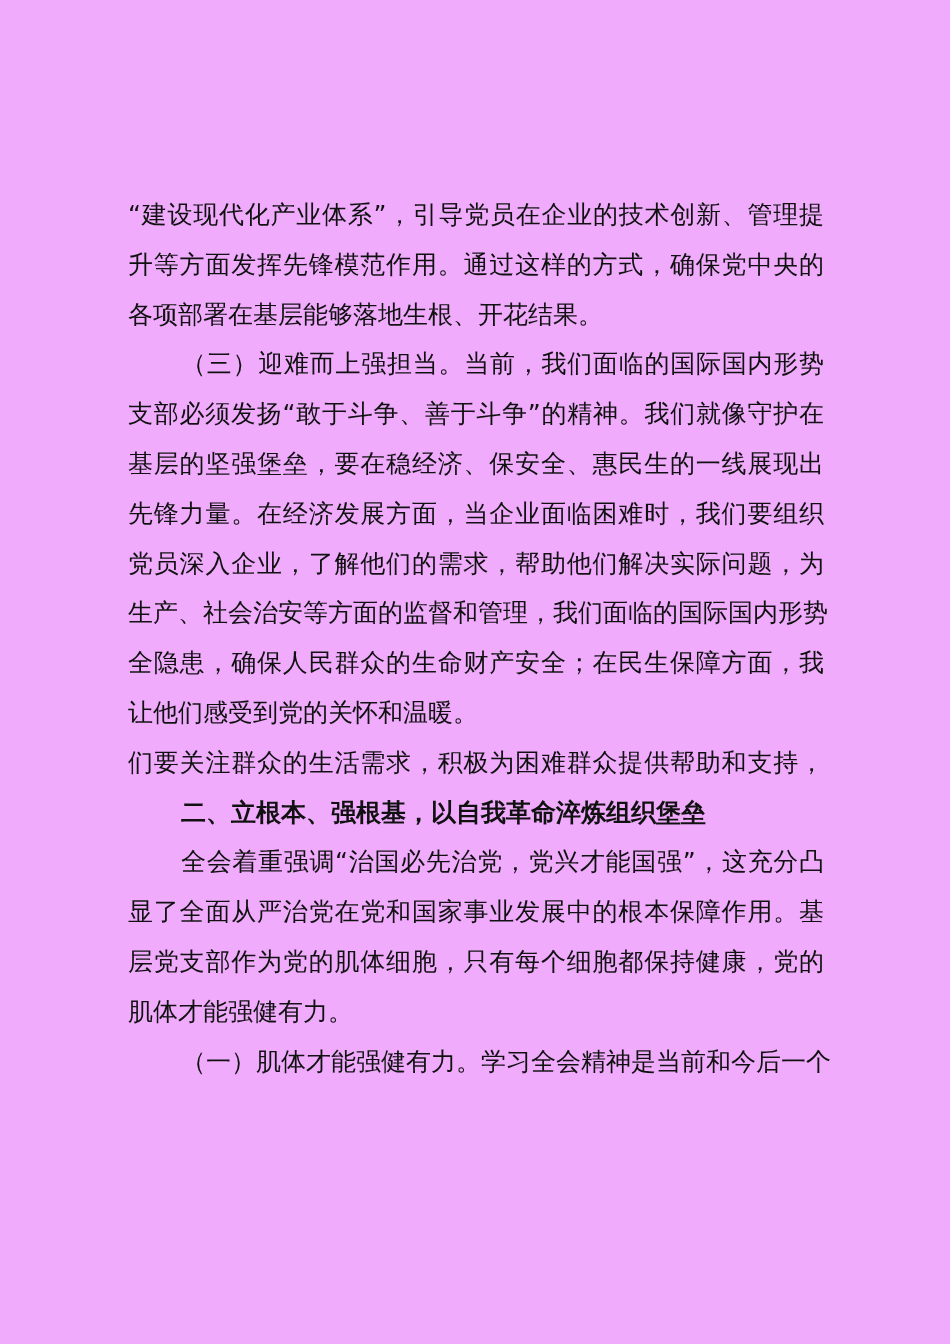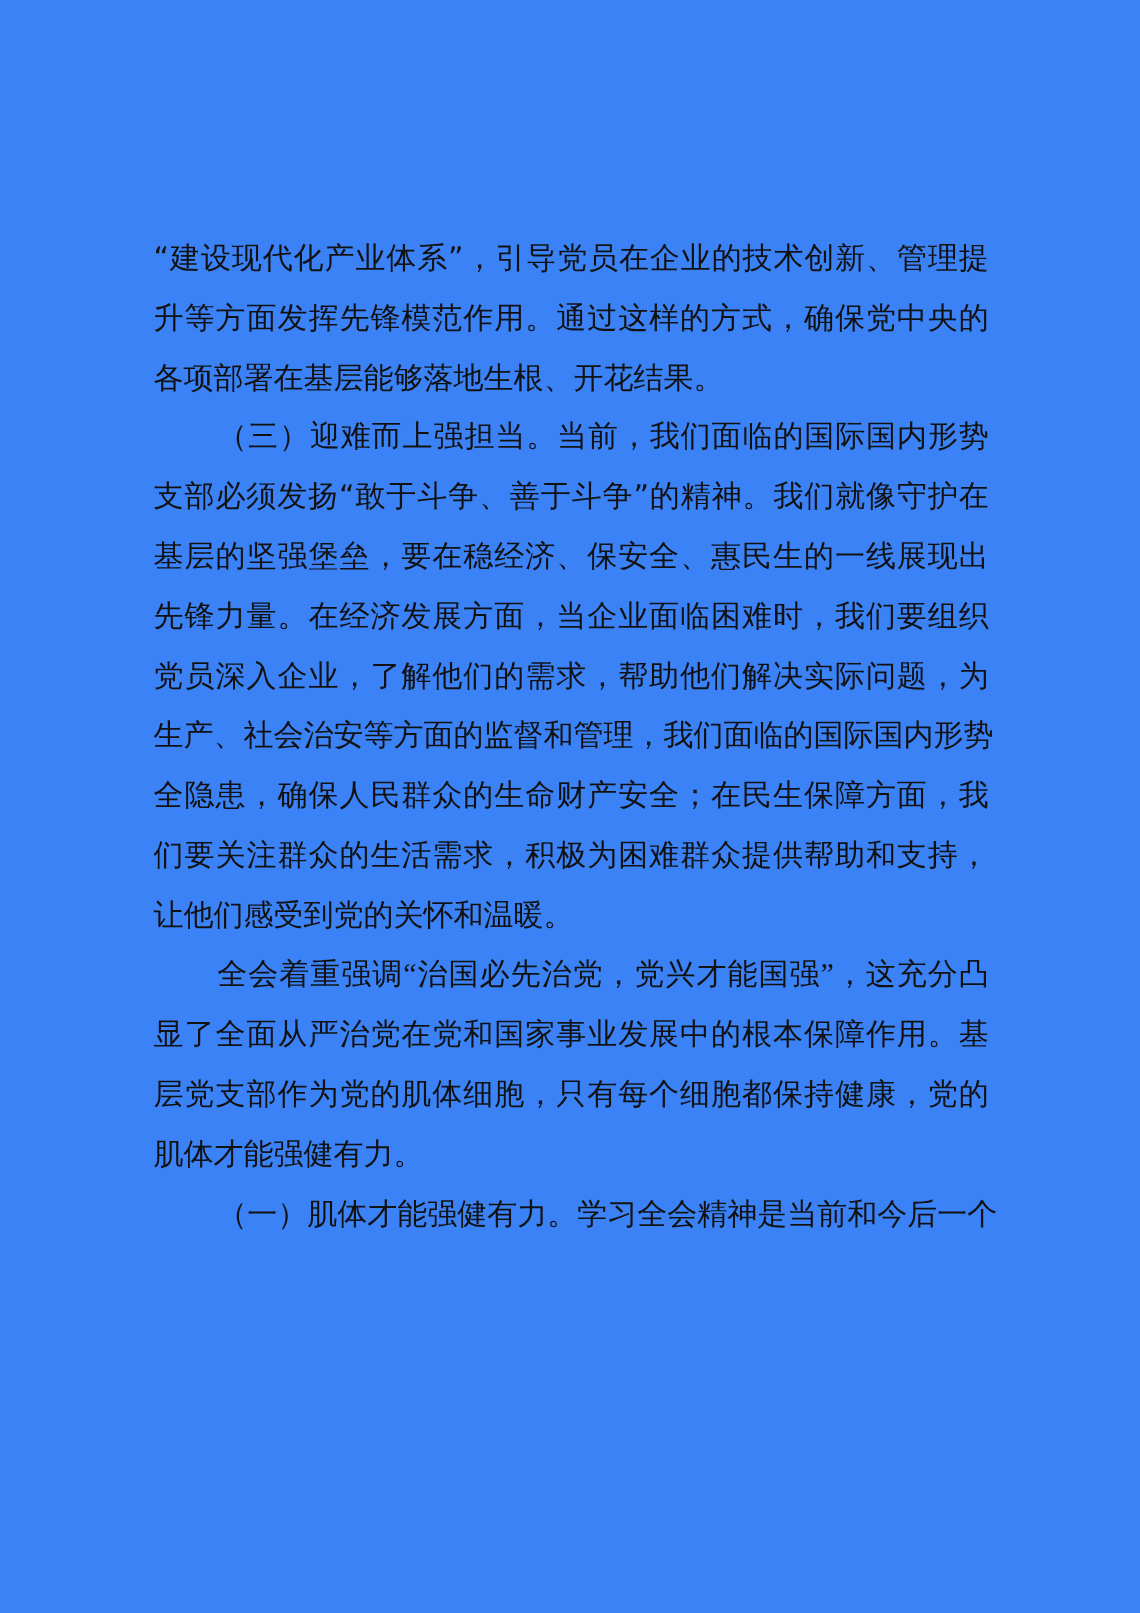--- a/index.html
+++ b/index.html
@@ -12,21 +12,21 @@
       height: 1344px;
       position: relative;
       overflow: hidden;
     }
     .page {
       position: absolute;
       left: 0;
       top: 0;
       width: 950px;
       height: 1344px;
-      background: #3b82f6;
+      background: #f0abfc;
     }
     .text-block {
       position: absolute;
       left: 128px;
       top: 190px;
       width: 696px;
       font-family: "DejaVu Sans", "Liberation Sans", sans-serif;
       font-size: 25px;
       color: #111111;
     }
@@ -37,21 +37,20 @@
       overflow: visible;
       text-align: justify;
       text-align-last: justify;
       letter-spacing: 0px;
     }
     .line.last {
       text-align-last: left;
     }
     .line.indent {
       padding-left: 53px;
-      font-family: Liberation Serif, serif;
     }
     .line.indent-sub {
       padding-left: 53px;
     }
     .line.heading {
       font-weight: bold;
       padding-left: 53px;
       text-align-last: left;
     }
   </style>
@@ -68,24 +67,27 @@
     </div>
 
     <div>
       <div class="line indent-sub">（三）迎难而上强担当。当前，我们面临的国际国内形势</div>
       <div class="line">支部必须发扬“敢于斗争、善于斗争”的精神。我们就像守护在</div>
       <div class="line">基层的坚强堡垒，要在稳经济、保安全、惠民生的一线展现出</div>
       <div class="line">先锋力量。在经济发展方面，当企业面临困难时，我们要组织</div>
       <div class="line">党员深入企业，了解他们的需求，帮助他们解决实际问题，为</div>
       <div class="line">生产、社会治安等方面的监督和管理，我们面临的国际国内形势</div>
       <div class="line">全隐患，确保人民群众的生命财产安全；在民生保障方面，我</div>
+      <div class="line last">让他们感受到党的关怀和温暖。</div>
       <div class="line">们要关注群众的生活需求，积极为困难群众提供帮助和支持，</div>
-      <div class="line last">让他们感受到党的关怀和温暖。</div>
     </div>
 
+    <div>
+      <div class="line heading">二、立根本、强根基，以自我革命淬炼组织堡垒</div>
+    </div>
 
     <div>
       <div class="line indent">全会着重强调“治国必先治党，党兴才能国强”，这充分凸</div>
       <div class="line">显了全面从严治党在党和国家事业发展中的根本保障作用。基</div>
       <div class="line">层党支部作为党的肌体细胞，只有每个细胞都保持健康，党的</div>
       <div class="line last">肌体才能强健有力。</div>
     </div>
 
     <div>
       <div class="line indent-sub">（一）肌体才能强健有力。学习全会精神是当前和今后一个</div>

